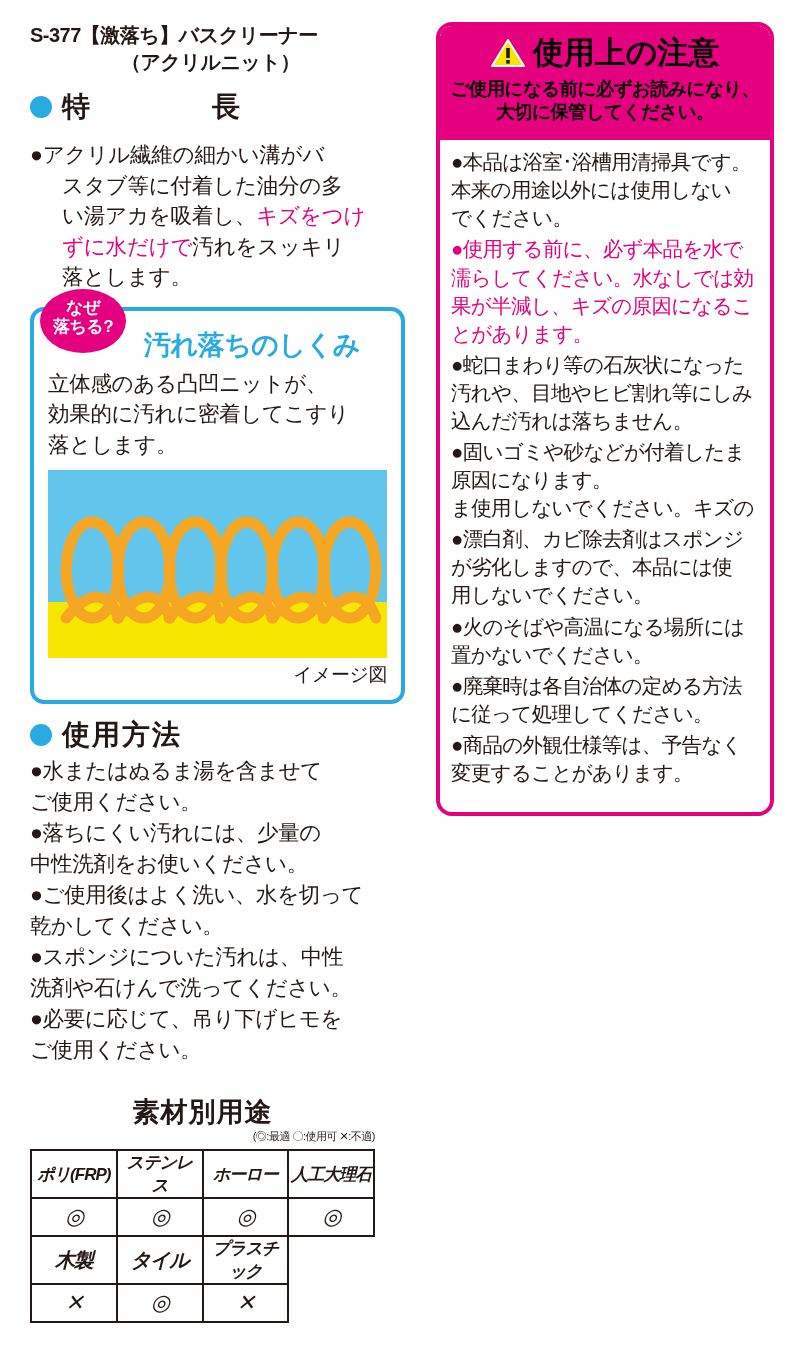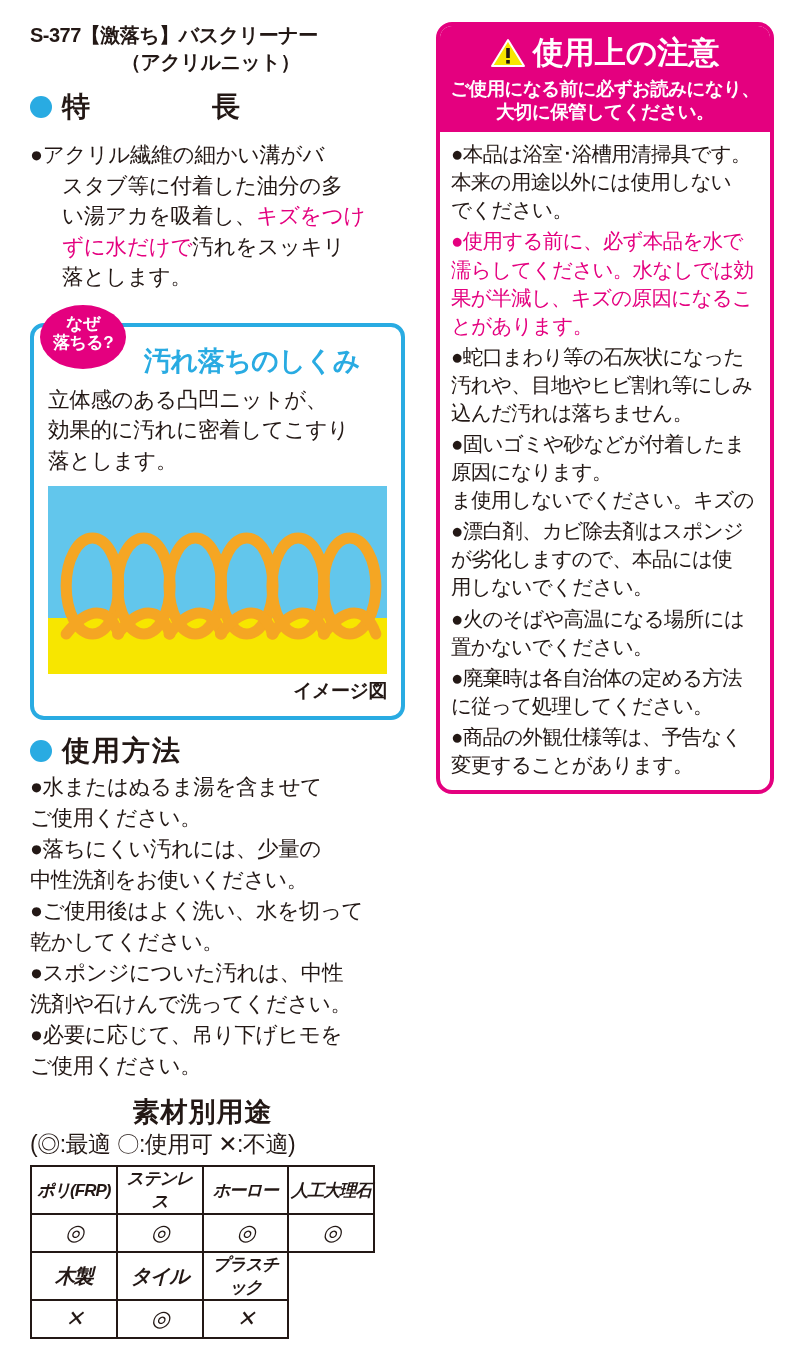--- a/index.html
+++ b/index.html
@@ -79,21 +79,21 @@
   }
   .feature-text .ind {
     display: block;
     padding-left: 16px;
     text-indent: 0;
   }
 
   
   .mech-box {
     position: relative;
-    margin-top: 30px;
+    margin-top: 14px;
     border: 4px solid #29abe2;
     border-radius: 14px;
     padding: 14px 14px 12px 14px;
     background: #ffffff;
   }
   .mech-badge {
     position: absolute;
     left: 6px;
     top: -22px;
     width: 86px;
@@ -125,21 +125,21 @@
   }
   .mech-figure {
     margin-top: 10px;
     width: 100%;
     height: 188px;
     position: relative;
   }
   .fig-caption {
     text-align: right;
     font-size: 19px;
-    font-weight: bold;
+    font-weight: normal;
     margin-top: 4px;
     letter-spacing: -0.5px;
   }
 
   
   .usage-list {
     margin-top: 2px;
   }
   .usage-item {
     font-size: 21.5px;
@@ -157,22 +157,22 @@
     top: 1094px;
     width: 345px;
   }
   .mat-title {
     text-align: center;
     font-size: 27px;
     font-weight: bold;
     letter-spacing: 1px;
   }
   .mat-legend {
-    text-align: left;
-    font-size: 23px;
+    text-align: right;
+    font-size: 11px;
     letter-spacing: -0.5px;
     margin-top: -1px;
     margin-bottom: 5px;
   }
   table.mat {
     border-collapse: collapse;
     width: 345px;
     table-layout: fixed;
     font-style: italic;
   }
@@ -205,22 +205,22 @@
     top: 22px;
     width: 338px;
     border: 4px solid #e4007f;
     border-radius: 16px;
     background: #ffffff;
     box-sizing: border-box;
     overflow: hidden;
   }
   .warn-head {
     background: #e4007f;
-    color: #ffffff;
-    padding: 6px 8px 9px 8px;
+    color: #000000;
+    padding: 6px 8px 17px 8px;
   }
   .warn-head-top {
     display: flex;
     align-items: center;
     justify-content: center;
     gap: 8px;
   }
   .warn-head-title {
     font-size: 31px;
     font-weight: bold;
@@ -228,21 +228,21 @@
   }
   .warn-head-sub {
     text-align: center;
     font-size: 18.5px;
     font-weight: bold;
     line-height: 1.25;
     margin-top: 3px;
     letter-spacing: -0.6px;
   }
   .warn-body {
-    padding: 8px 10px 8px 11px;
+    padding: 8px 10px 22px 11px;
   }
   .warn-item {
     font-size: 20.5px;
     line-height: 1.37;
     letter-spacing: -0.7px;
     padding-left: 20px;
     text-indent: -20px;
     margin-bottom: 3px;
   }
   .warn-item.pink {

